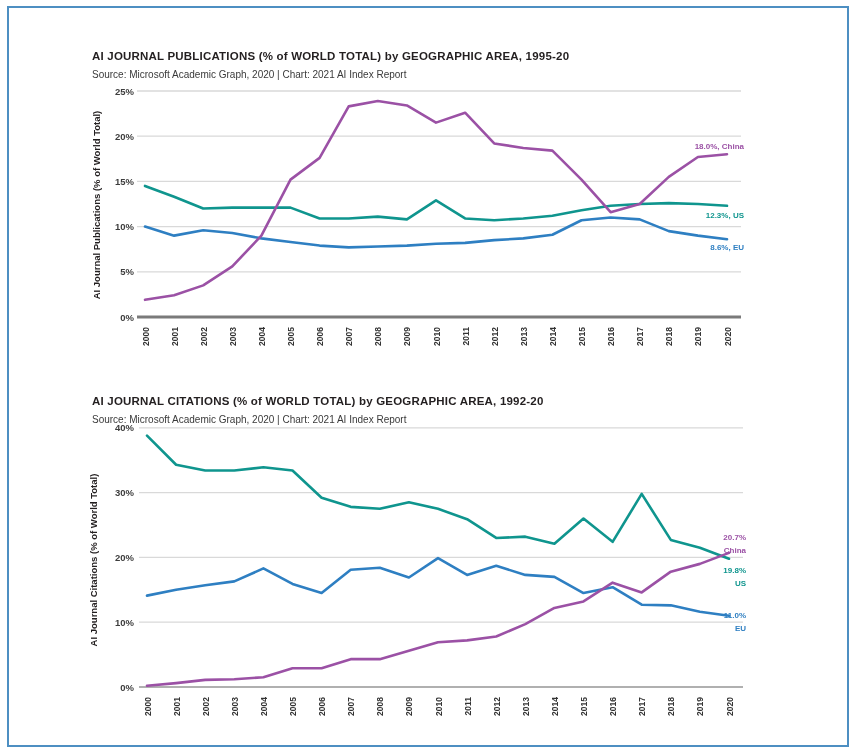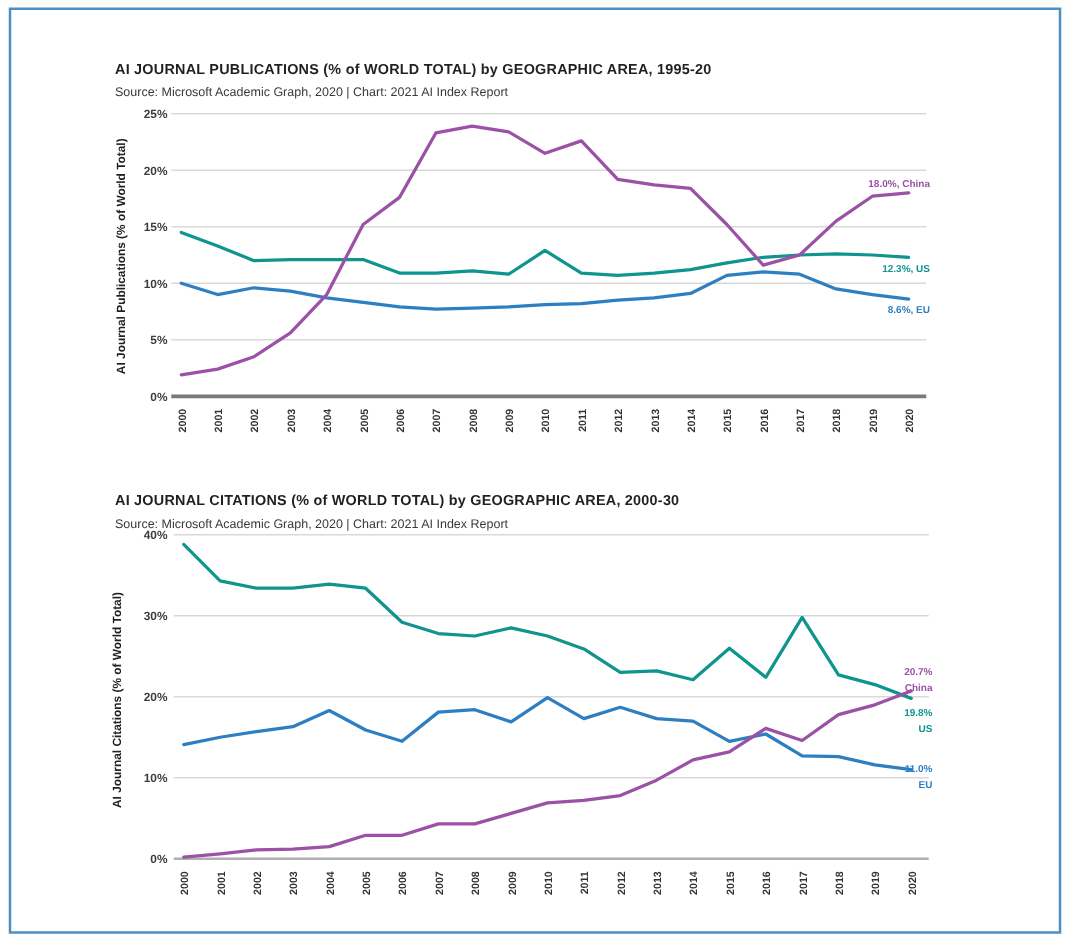--- a/index.html
+++ b/index.html
@@ -75,21 +75,21 @@
         <polyline points="145,154.60000000000002 174.1,163.64000000000001 203.2,158.216 232.3,160.928 261.4,166.35200000000003 290.5,169.96800000000002 319.6,173.584 348.7,175.392 377.8,174.488 406.9,173.584 436,171.776 465.1,170.872 494.2,168.16000000000003 523.3,166.35200000000003 552.4,162.736 581.5,148.27200000000002 610.6,145.56 639.7,147.368 668.8,159.12 697.9,163.64000000000001 727,167.25600000000003" fill="none" stroke="#2e7fc2" stroke-width="2.6" stroke-linejoin="round" stroke-linecap="round"></polyline>
         <polyline points="145,113.92000000000002 174.1,124.768 203.2,136.52 232.3,135.616 261.4,135.616 290.5,135.616 319.6,146.464 348.7,146.464 377.8,144.656 406.9,147.368 436,128.38400000000001 465.1,146.464 494.2,148.27200000000002 523.3,146.464 552.4,143.752 581.5,138.328 610.6,133.808 639.7,132 668.8,131.096 697.9,132 727,133.808" fill="none" stroke="#0f958e" stroke-width="2.6" stroke-linejoin="round" stroke-linecap="round"></polyline>
         <polyline points="145,227.824 174.1,223.304 203.2,213.36 232.3,194.376 261.4,163.64000000000001 290.5,107.59200000000001 319.6,85.89600000000002 348.7,34.36800000000002 377.8,28.944000000000045 406.9,33.46400000000003 436,50.640000000000015 465.1,40.696 494.2,71.43200000000002 523.3,75.95200000000003 552.4,78.66400000000002 581.5,107.59200000000001 610.6,140.13600000000002 639.7,132 668.8,104.88000000000002 697.9,84.99200000000002 727,82.28000000000003" fill="none" stroke="#9b51a5" stroke-width="2.6" stroke-linejoin="round" stroke-linecap="round"></polyline>
         <text x="744" y="77.28000000000003" text-anchor="end" font-size="8" font-weight="bold" fill="#9b51a5">18.0%, China</text>
         <text x="744" y="145.808" text-anchor="end" font-size="8" font-weight="bold" fill="#0f958e">12.3%, US</text>
         <text x="744" y="178.25600000000003" text-anchor="end" font-size="8" font-weight="bold" fill="#2e7fc2">8.6%, EU</text>
       </svg>
   </section>
 
   <section>
-    <h2 class="chart-title" id="title-2">AI JOURNAL CITATIONS (% of WORLD TOTAL) by GEOGRAPHIC AREA, 2000-30</h2>
+    <h2 class="chart-title" id="title-2">AI JOURNAL CITATIONS (% of WORLD TOTAL) by GEOGRAPHIC AREA, 1992-20</h2>
     <div class="chart-source" id="source-2">Source: Microsoft Academic Graph, 2020 | Chart: 2021 AI Index Report</div>
     <svg id="chart-svg-2" width="856" height="339" viewBox="0 0 856 339">
         <text x="134" y="275.5" text-anchor="end" font-size="9.5" font-weight="bold" fill="#3d3d3d">0%</text>
         <line x1="139" y1="207.2" x2="743" y2="207.2" stroke="#d9d9d9" stroke-width="1.3"></line>
         <text x="134" y="210.7" text-anchor="end" font-size="9.5" font-weight="bold" fill="#3d3d3d">10%</text>
         <line x1="139" y1="142.39999999999998" x2="743" y2="142.39999999999998" stroke="#d9d9d9" stroke-width="1.3"></line>
         <text x="134" y="145.89999999999998" text-anchor="end" font-size="9.5" font-weight="bold" fill="#3d3d3d">20%</text>
         <line x1="139" y1="77.6" x2="743" y2="77.6" stroke="#d9d9d9" stroke-width="1.3"></line>
         <text x="134" y="81.1" text-anchor="end" font-size="9.5" font-weight="bold" fill="#3d3d3d">30%</text>
         <line x1="139" y1="12.799999999999955" x2="743" y2="12.799999999999955" stroke="#d9d9d9" stroke-width="1.3"></line>

